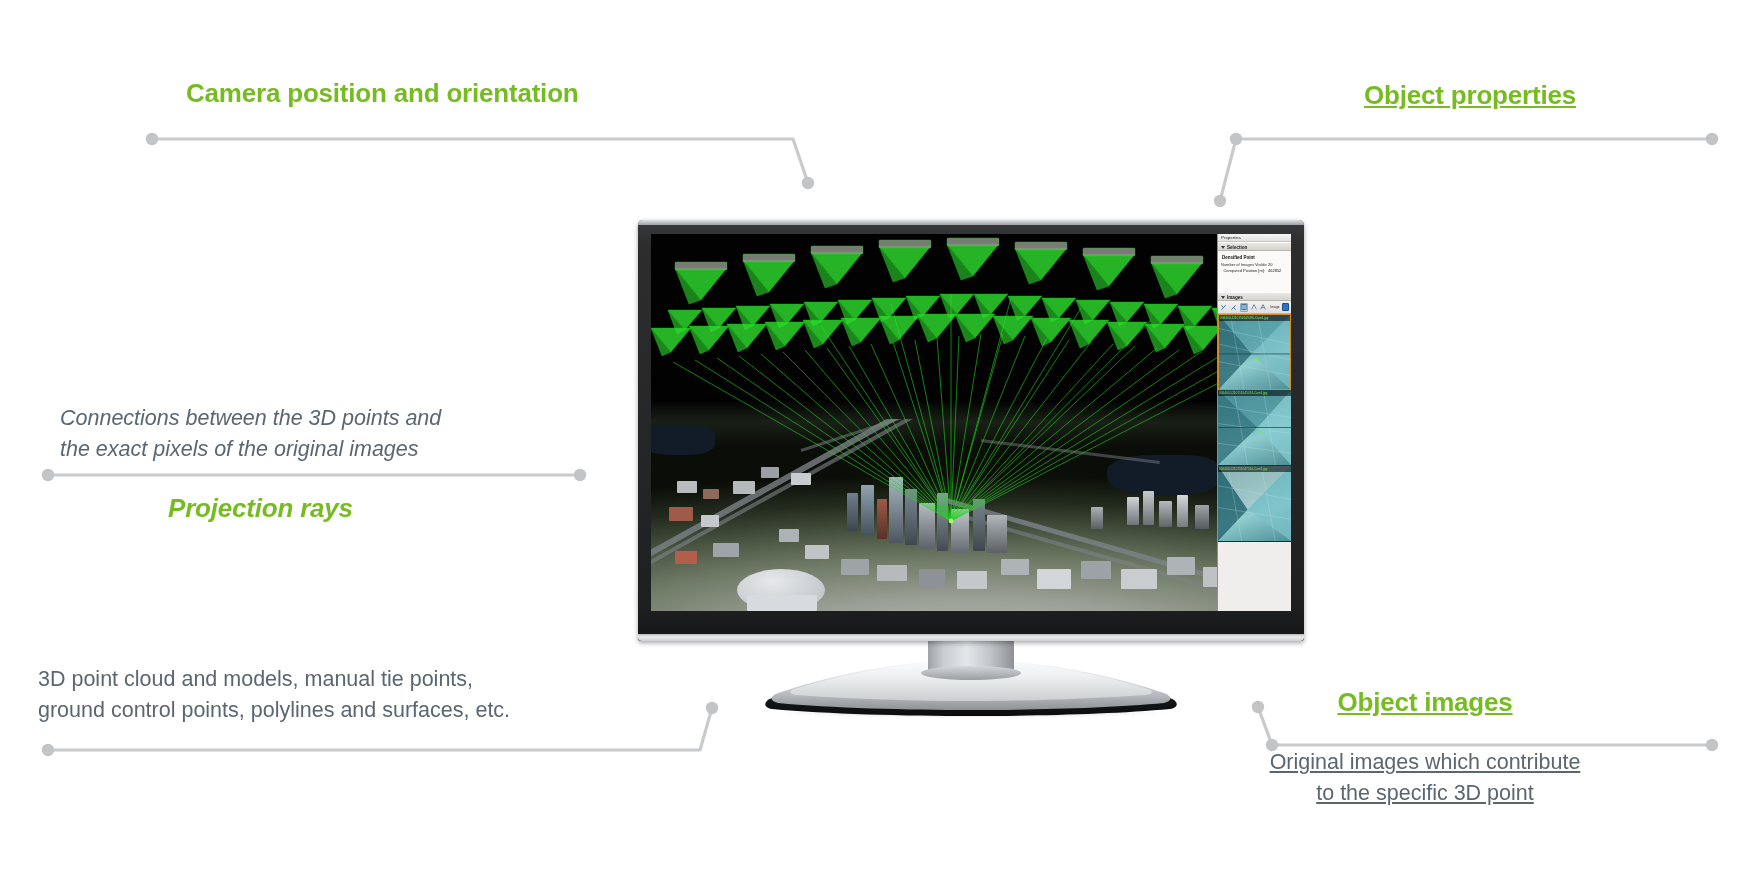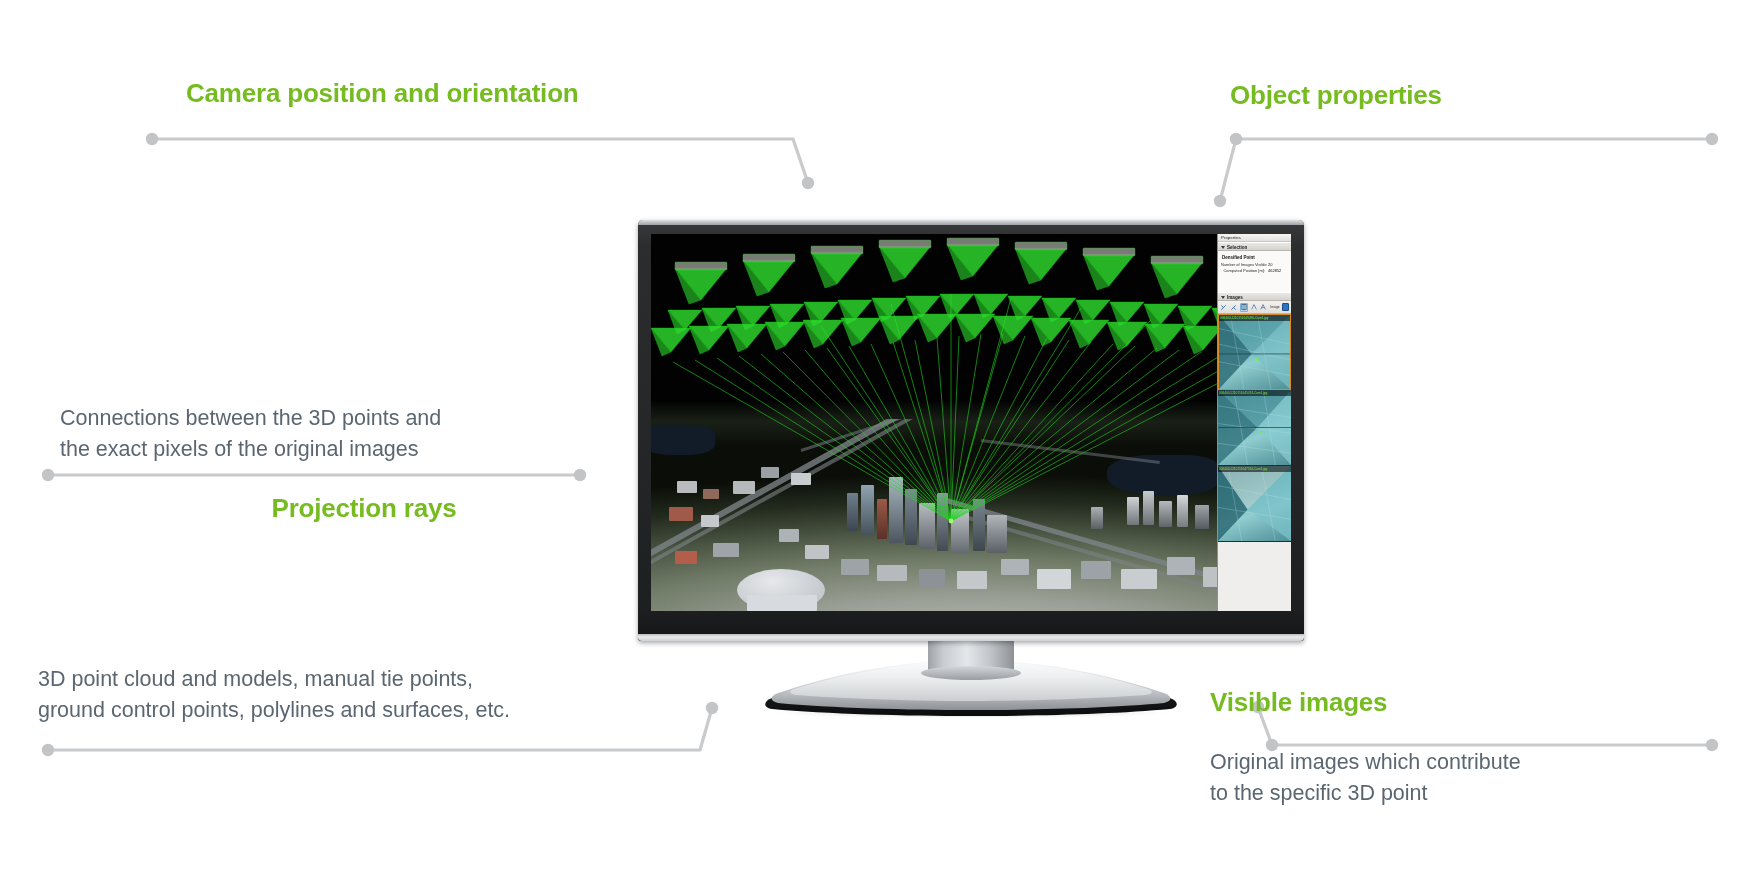--- a/index.html
+++ b/index.html
@@ -28,31 +28,31 @@
   }
   .callout .title {
     color:#76bc21;
     font-size:26px;
     font-weight:bold;
     line-height:34px;
     letter-spacing:-0.2px;
     white-space:nowrap;
   }
   .align-left  .desc, .align-left  .title { text-align:left; }
-  .align-right .desc, .align-right .title { text-align:left; }
+  .align-right .desc, .align-right .title { text-align:center;text-decoration:underline; }
 
   
   #co-camera   { left:186px; top:62px;  width:620px; }
   #co-camera .title { margin-top:14px; }
 
   #co-object   { left:1230px; top:78px; width:480px; }
   #co-object .desc { margin-top:44px; }
 
-  #co-rays     { left:60px;  top:403px; width:500px; }
-  #co-rays .title { margin-top:26px; margin-left:108px;text-align:center; }
+  #co-rays     { left:60px;  top:403px; width:500px;font-style:italic; }
+  #co-rays .title { margin-top:26px; margin-left:108px; }
 
   #co-3d       { left:38px;  top:664px; width:640px; }
   #co-3d .title { margin-top:27px; margin-left:148px; }
 
   #co-visible  { left:1210px; top:685px; width:430px; }
   #co-visible .desc { margin-top:28px; }
 
   
   #monitor { position:absolute; left:638px; top:220px; width:666px; height:438px; }
 
@@ -224,21 +224,21 @@
 the exact pixels of the original images</div>
     <div class="title">Projection rays</div>
   </div>
 
   <div class="callout align-left" id="co-3d">
     <div class="desc">3D point cloud and models, manual tie points,
 ground control points, polylines and surfaces, etc.</div>
   </div>
 
   <div class="callout align-right" id="co-visible">
-    <div class="title">Visible images</div>
+    <div class="title">Object images</div>
     <div class="desc">Original images which contribute
 to the specific 3D point</div>
   </div>
 
   <div id="monitor">
 
     <div class="base-shadow"></div>
 
     <svg class="base" viewBox="0 0 430 58">
       <defs>

